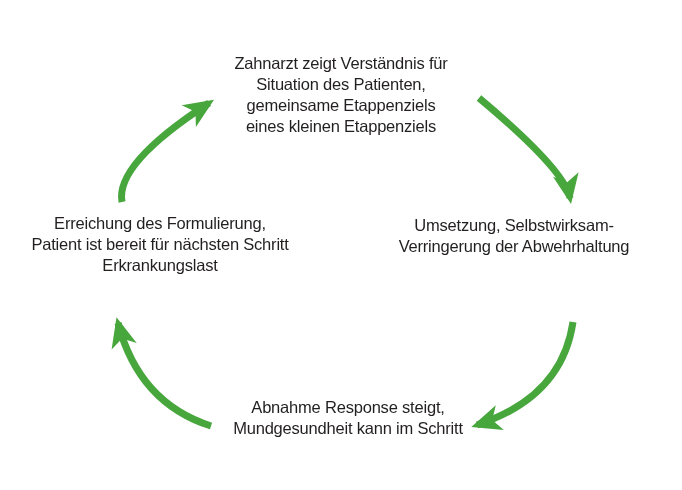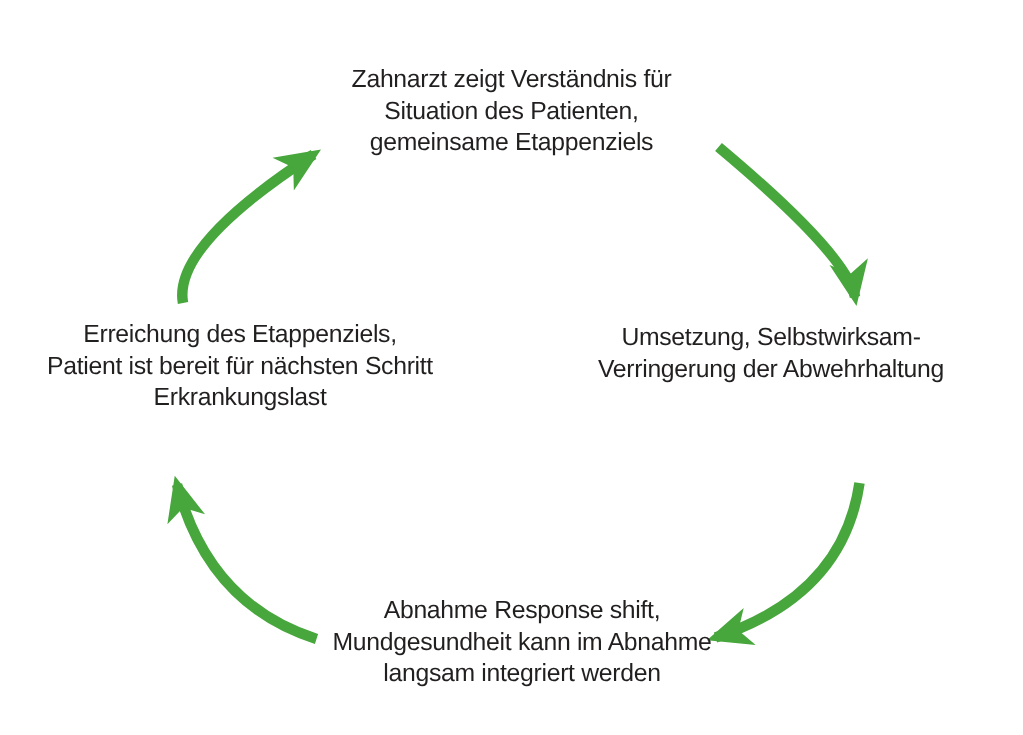--- a/index.html
+++ b/index.html
@@ -36,21 +36,21 @@
     position: absolute;
     transform: translateX(-50%);
     text-align: center;
     color: var(--text-color, #221f1f);
     font-size: 16.5px;
     line-height: 21px;
     letter-spacing: -0.2px;
     white-space: nowrap;
     font-weight: 400;
   }
-  .node-top    { left: 341px; top: 43px; text-align: center;  }
+  .node-top    { left: 341px; top: 53px; text-align: center;  }
   .node-right  { left: 514px; top: 215px; }
   .node-bottom { left: 348px; top: 397px; }
   .node-left   { left: 160px; top: 213px; }
 </style>
 </head>
 <body>
 
 <div class="canvas">
 
   <svg class="arrow-layer" viewBox="0 0 682 490" xmlns="http://www.w3.org/2000/svg">
@@ -73,32 +73,32 @@
     <g>
       <path class="arrow-path" d="M 122 202 Q 115 164 209 103"></path>
       <polygon class="arrow-head" points="214,99.7 181.7,105.2 195.5,111.7 195.9,127"></polygon>
     </g>
   </svg>
 
   <div class="node node-top">
     <div>Zahnarzt zeigt Verständnis für</div>
     <div>Situation des Patienten,</div>
     <div>gemeinsame Etappenziels</div>
+    <div>eines kleinen Etappenziels</div>
   </div>
 
   <div class="node node-right">
     <div>Umsetzung, Selbstwirksam-</div>
     <div>Verringerung der Abwehrhaltung</div>
   </div>
 
   <div class="node node-bottom">
-    <div>Abnahme Response shift,</div>
-    <div>Mundgesundheit kann im Abnahme</div>
-    <div>langsam integriert werden</div>
+    <div>Abnahme Response steigt,</div>
+    <div>Mundgesundheit kann im Schritt</div>
   </div>
 
   <div class="node node-left">
-    <div>Erreichung des Etappenziels,</div>
+    <div>Erreichung des Formulierung,</div>
     <div>Patient ist bereit für nächsten Schritt</div>
     <div>Erkrankungslast</div>
   </div>
 
 </div>
 
 </body></html>

